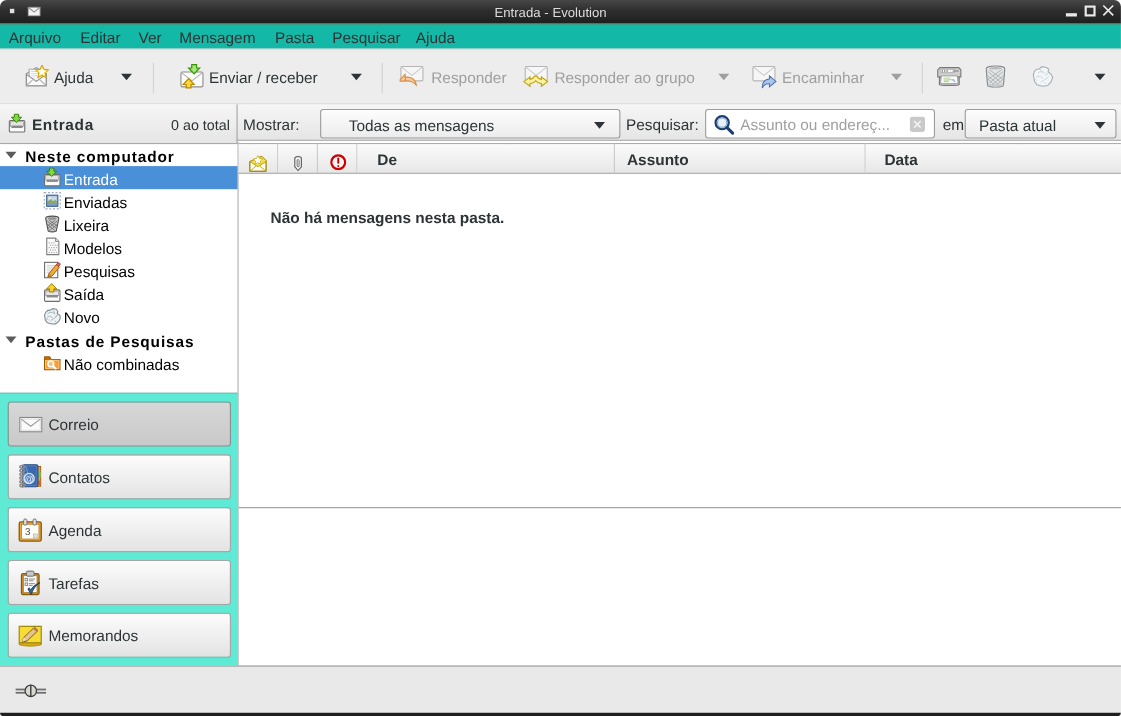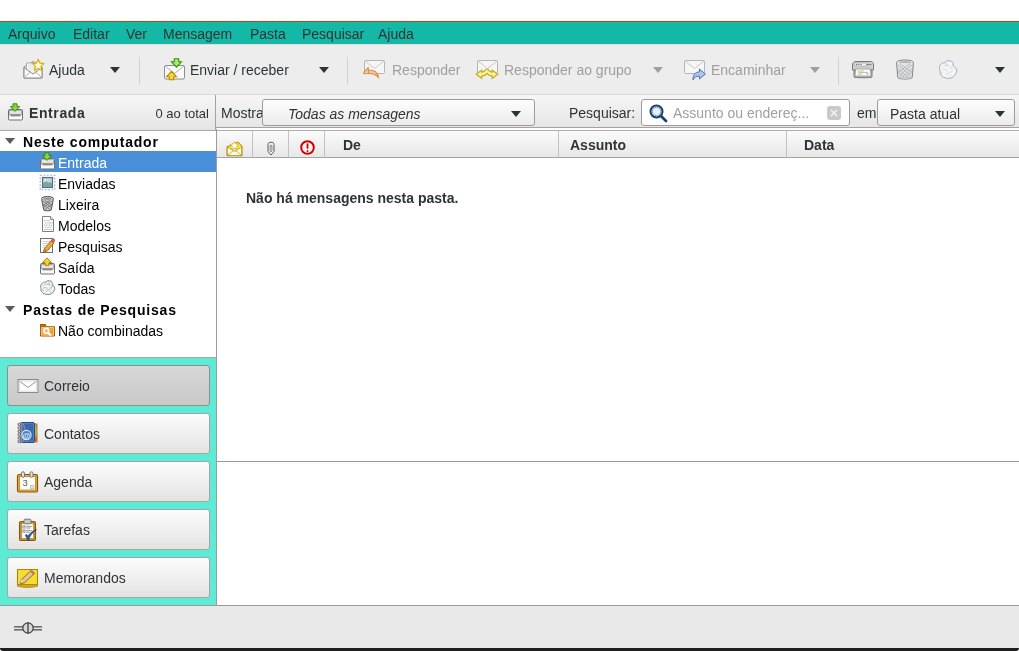--- a/index.html
+++ b/index.html
@@ -75,20 +75,33 @@
 
 #statusbar { position:absolute; left:0; top:605px; width:1019px; height:43px;
   background:#e9e9e9; border-top:1px solid #9a9a9a; }
 #winbottom { position:absolute; left:0; top:648px; width:1019px; height:3px;
   background:#1f1f1f; border-radius:0 0 3px 3px; }
 </style>
 </head>
 <body>
 <div id="win">
 
+  <div id="titlebar">
+    <div class="abs" style="left:9px;top:8px;width:4px;height:4px;background:#e0e0e0;"></div>
+    <svg class="abs" style="left:25px;top:6px" width="12" height="9" viewBox="0 0 12 9">
+      <rect x="0.5" y="0.5" width="11" height="8" fill="#f2f2f2" stroke="#8a8a8a"></rect>
+      <path d="M0.5,0.5 L6,5 L11.5,0.5" fill="none" stroke="#8a8a8a"></path>
+    </svg>
+    <div id="titletext">Entrada - Evolution</div>
+    <div class="wbtn" style="left:969px;top:12px;width:10px;height:3px;background:#e8e8e8;"></div>
+    <div class="wbtn" style="left:986px;top:5px;width:10px;height:10px;border:2px solid #e8e8e8;background:transparent;"></div>
+    <svg class="abs" style="left:1002px;top:4px" width="11" height="11" viewBox="0 0 11 11">
+      <path d="M1,1 L10,10 M10,1 L1,10" stroke="#e8e8e8" stroke-width="1.6"></path>
+    </svg>
+  </div>
 
   <div id="menubar">
     <div class="menuitem" style="left:8px">Arquivo</div>
     <div class="menuitem" style="left:73px">Editar</div>
     <div class="menuitem" style="left:126px">Ver</div>
     <div class="menuitem" style="left:163px">Mensagem</div>
     <div class="menuitem" style="left:250px">Pasta</div>
     <div class="menuitem" style="left:302px">Pesquisar</div>
     <div class="menuitem" style="left:378px">Ajuda</div>
   </div>
@@ -174,21 +187,21 @@
       <svg class="abs" style="left:7px;top:8px" width="17" height="18" viewBox="0 0 17 18">
         <rect x="1.5" y="6.5" width="14" height="10.5" rx="1" fill="#fbfbfb" stroke="#6e6e6e"></rect>
         <rect x="2.6" y="7.6" width="11.8" height="4.2" fill="#e4e4e4" stroke="#9a9a9a" stroke-width="0.7"></rect>
         <rect x="3.4" y="11.2" width="10.2" height="2.2" fill="#8a8a8a"></rect>
         <path d="M6,0.8 L10,0.8 L10,3.6 L12.6,3.6 L8,8.4 L3.4,3.6 L6,3.6 Z" fill="#7edb3e" stroke="#3d7c0a" stroke-width="0.9"></path>
       </svg>
       <div class="abs" style="left:29px;top:10px;font-size:14px;font-weight:bold;letter-spacing:0.6px;color:#2e3436;">Entrada</div>
       <div class="abs" style="right:6px;top:11px;font-size:13px;color:#2e3436;">0 ao total</div>
     </div>
     <div class="abs" style="left:221px;top:10px;font-size:14px;color:#2e3436;">Mostrar:</div>
-    <div class="combo" style="left:262px;width:273px;font-style:italic;">
+    <div class="combo" style="left:291px;width:273px;">
       <div class="ctext" style="left:25px">Todas as mensagens</div>
       <div class="arrow" style="left:248px;top:11px"></div>
     </div>
     <div class="abs" style="left:569px;top:10px;font-size:14px;color:#2e3436;">Pesquisar:</div>
     <div id="searchbox">
       <svg class="abs" style="left:6px;top:3px" width="21" height="21" viewBox="0 0 21 21">
         <circle cx="8.5" cy="8.5" r="6" fill="#e8f1fb" stroke="#1c3e6e" stroke-width="2"></circle>
         <circle cx="8.5" cy="8.5" r="4.2" fill="none" stroke="#7ba3d0" stroke-width="1"></circle>
         <path d="M13,13 L18,18" stroke="#1c3e6e" stroke-width="2.8" stroke-linecap="round"></path>
       </svg>
@@ -284,21 +297,21 @@
           <rect x="3.4" y="11.2" width="10.2" height="2.2" fill="#8a8a8a"></rect>
           <path d="M6,8.4 L10,8.4 L10,5.6 L12.6,5.6 L8,0.8 L3.4,5.6 L6,5.6 Z" fill="#fad029" stroke="#9c7e08" stroke-width="0.9"></path>
         </svg>
         <div class="lbl" style="left:58px">Saída</div>
       </div>
       <div class="trow" style="top:148px">
         <svg class="abs" style="left:39px;top:2px" width="17" height="17" viewBox="0 0 17 17">
           <path d="M1.8,9.5 C0.8,6.1 3.3,2.6 6.8,3 L8.8,1.6 L12.2,2.2 L13.6,4.4 L13,6 L15.4,7.6 L15.8,10.4 L14.2,13.4 L11.4,15.4 L7.8,15.6 L4.2,14.4 L2.2,12.2 Z" fill="#eff2f3" stroke="#7e8e95"></path>
           <path d="M4.3,6.3 C5.8,4.6 8.3,4.4 10.3,5.8 M3.8,9.6 C5.6,7.8 8,8.4 8.6,10.2 M6.8,12.8 C8.6,11 11,10.4 12.8,8.2 M9.6,3.2 L11,6.6 M11.3,8.8 L13.8,7.2 M5,11.6 L2.8,10.6 M10.8,12.6 L12.2,13.8" stroke="#9fb0b7" stroke-width="0.8" fill="none"></path>
         </svg>
-        <div class="lbl" style="left:58px">Todas</div>
+        <div class="lbl" style="left:58px">Novo</div>
       </div>
       <div class="trow" style="top:169px;font-weight:bold;letter-spacing:0.8px;">
         <div class="texp" style="top:8px"></div>
         <div class="lbl" style="left:23px">Pastas de Pesquisas</div>
       </div>
       <div class="trow" style="top:190px">
         <svg class="abs" style="left:39px;top:2px" width="17" height="17" viewBox="0 0 17 17">
           <path d="M1.5,3.5 L6.2,3.5 L7.6,5.8 L15.5,5.8 L15.5,15 L1.5,15 Z" fill="#ef8c1a" stroke="#9c5a05"></path>
           <path d="M1.5,3.5 L6.2,3.5 L6.2,5.8 L1.5,5.8 Z" fill="#c97110" stroke="#9c5a05" stroke-width="0.8"></path>
           <path d="M2.4,6.6 L14.6,6.6 L14.6,14.2 L2.4,14.2 Z" fill="#f89d35" stroke="#ffc77e" stroke-width="0.9"></path>

